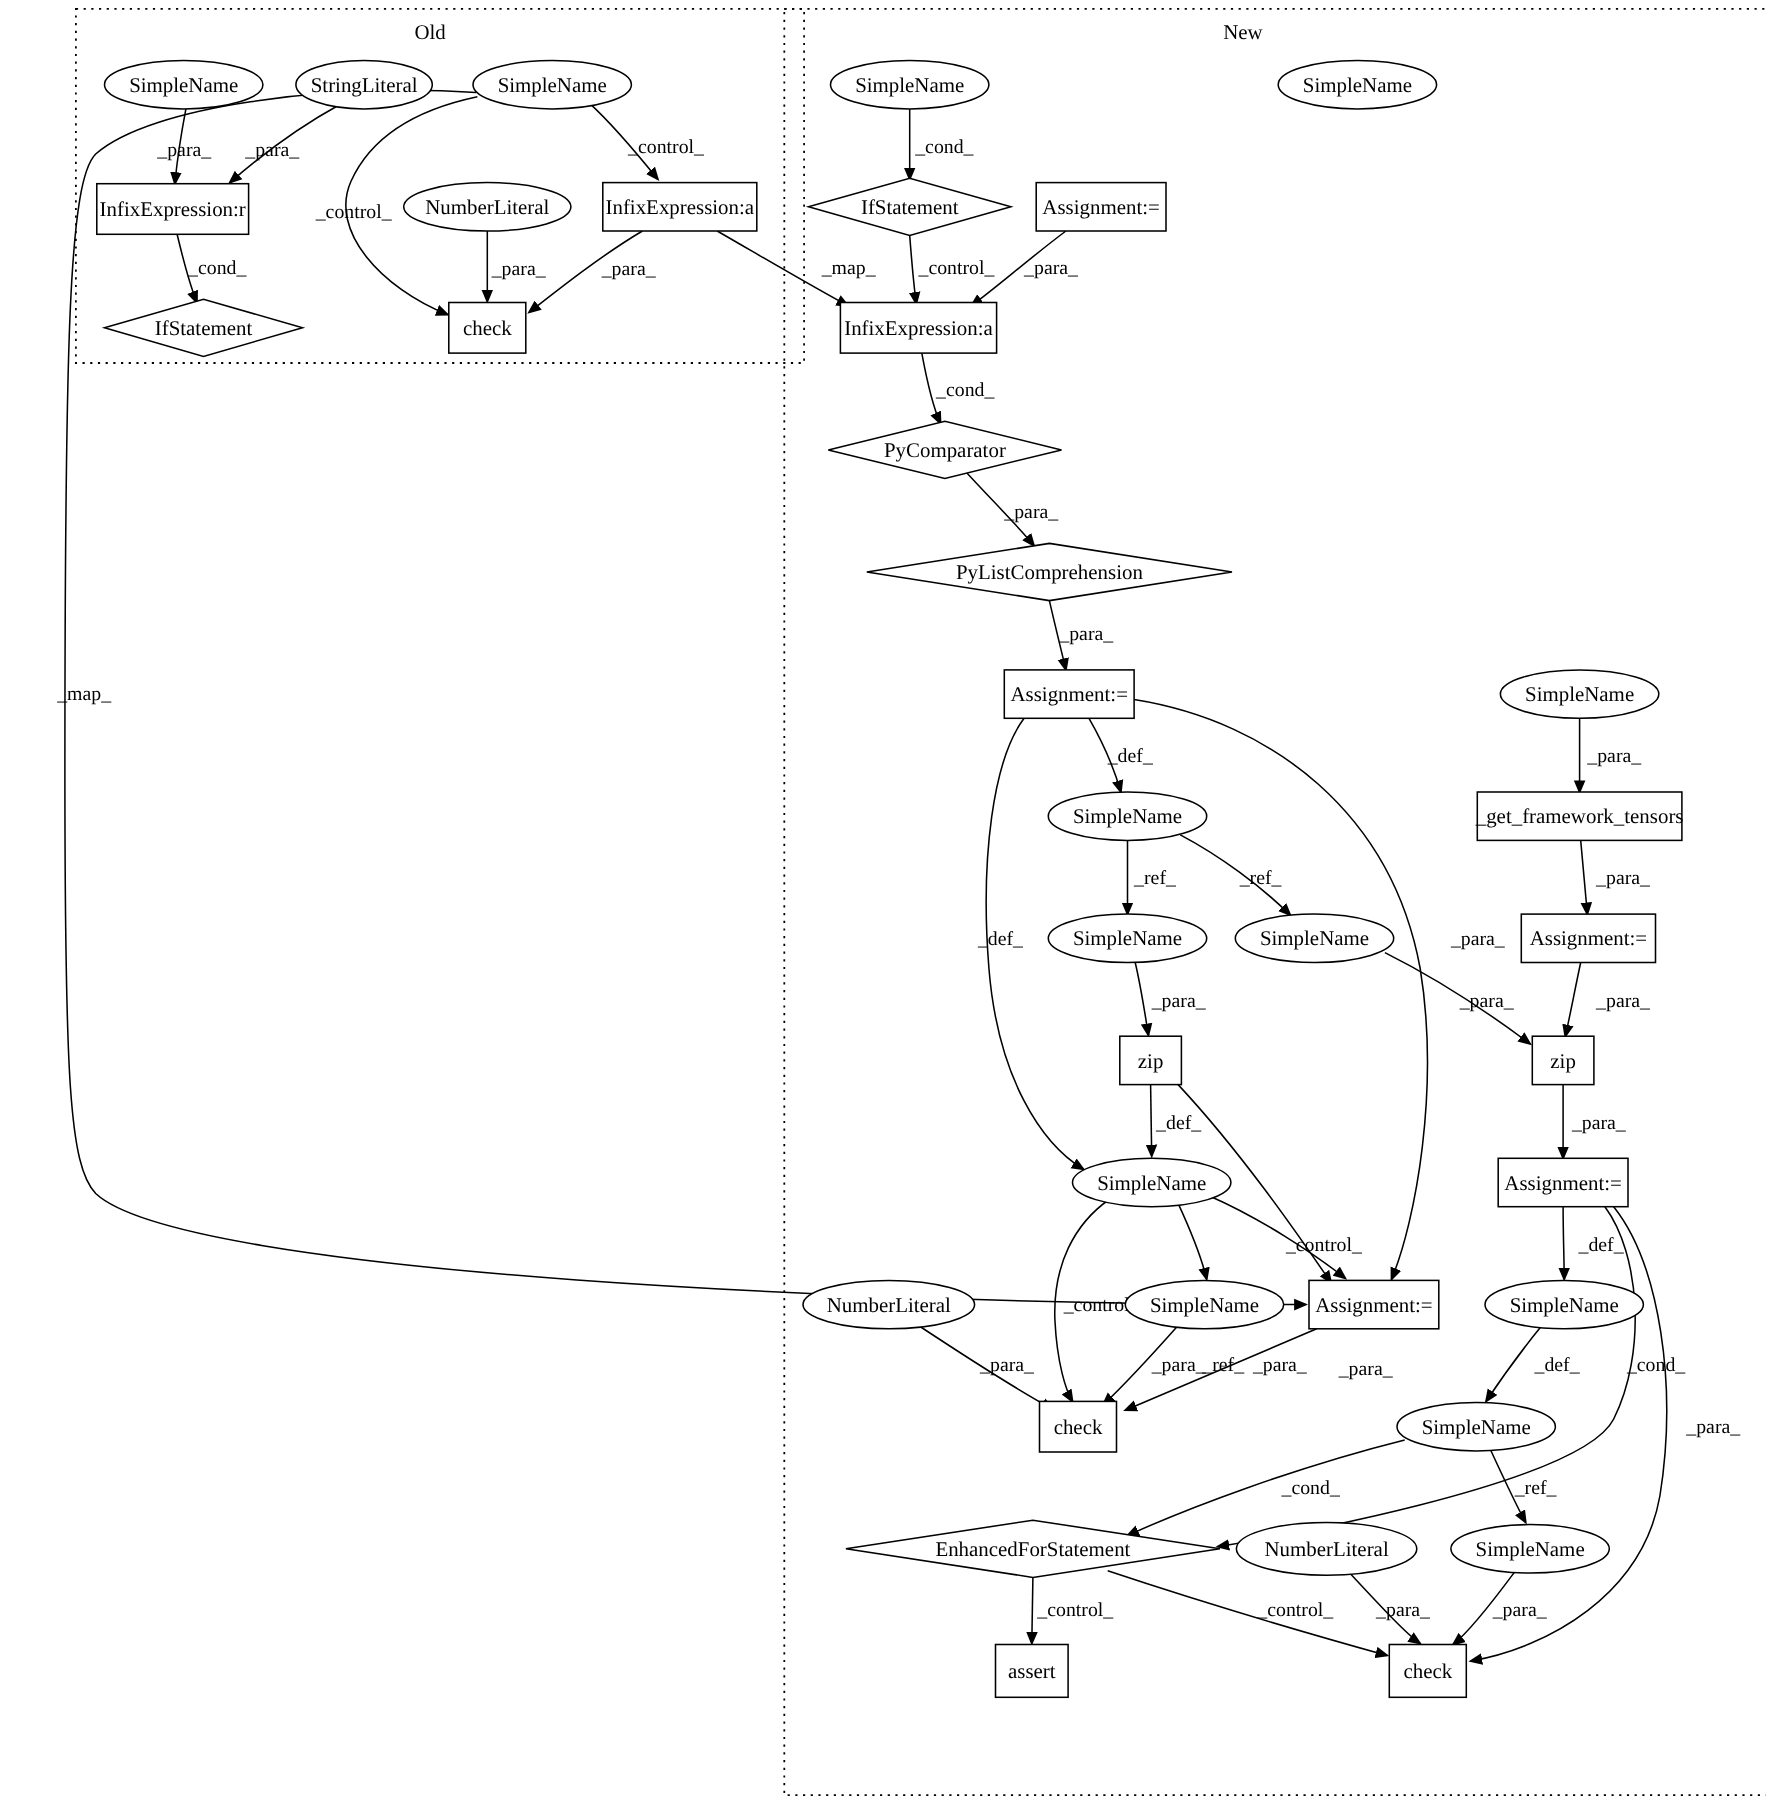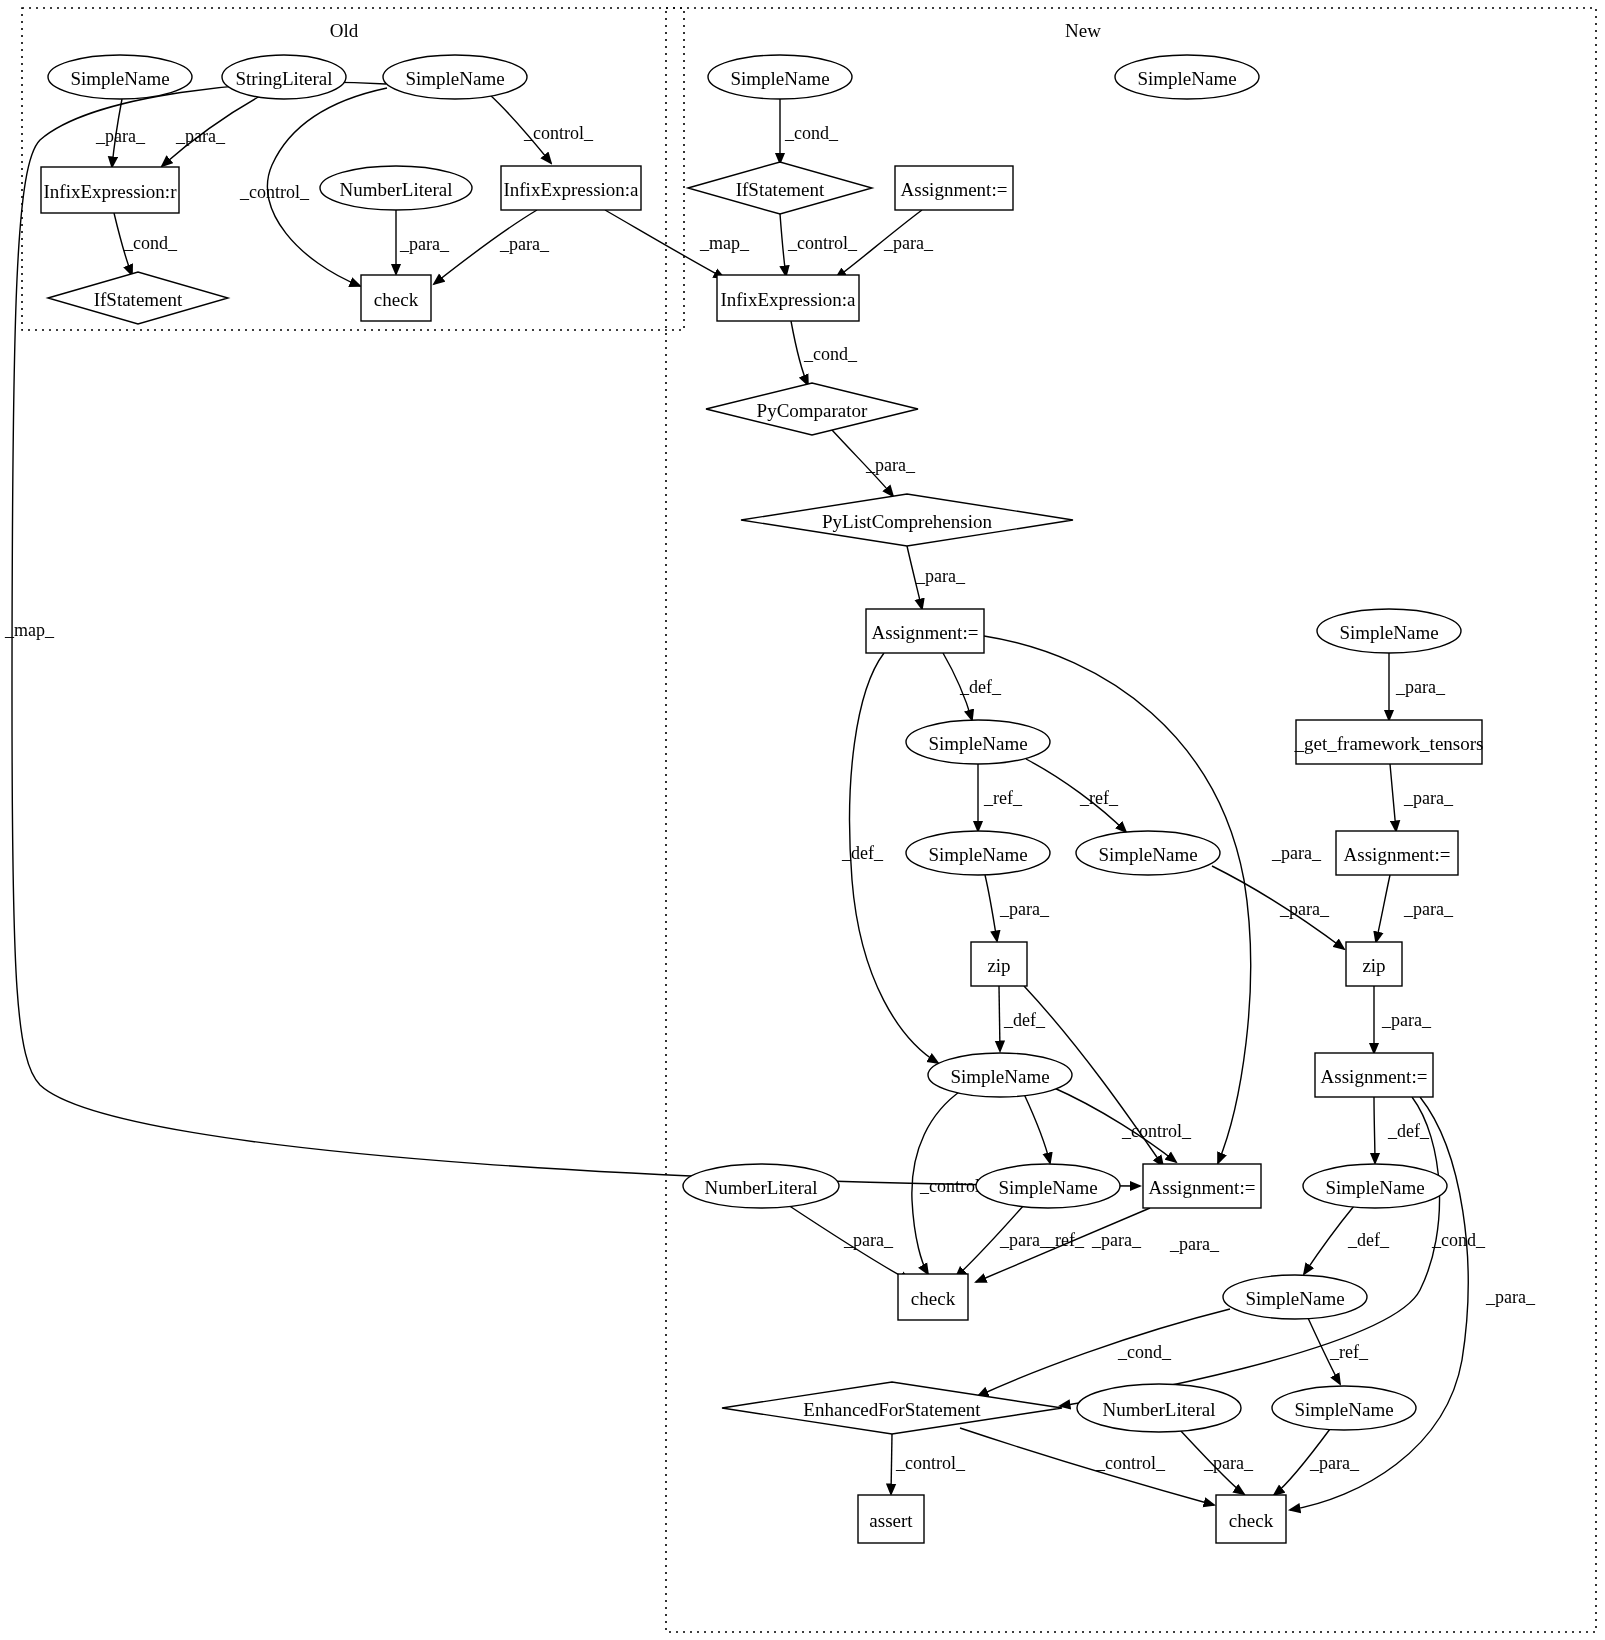--- a/index.html
+++ b/index.html
@@ -1,17 +1,17 @@
 <!DOCTYPE html>
 <html><head>
 <meta charset="utf-8">
 <style>
   html,body{margin:0;padding:0;background:#ffffff;}
   #root{position:relative;width:1368px;height:1640px;background:#ffffff;
-        font-family:"Liberation Serif","DejaVu Serif",serif;}
+        font-family:"Liberation Serif","DejaVu Serif",serif;padding-left:47px;}
   svg{display:block;}
   .node-shape{fill:#ffffff;stroke:#000000;stroke-width:1.4;}
   .node-label{font-family:"Liberation Serif","DejaVu Serif",serif;
               font-size:19px;fill:#000000;text-anchor:middle;dominant-baseline:central;}
   .edge-path{fill:none;stroke:#000000;stroke-width:1.4;}
   .edge-label{font-family:"Liberation Serif","DejaVu Serif",serif;
               font-size:18px;fill:#000000;text-anchor:start;dominant-baseline:central;}
   .cluster-box{fill:none;stroke:#000000;stroke-width:1.6;stroke-dasharray:2,5;}
   .cluster-label{font-family:"Liberation Serif","DejaVu Serif",serif;
                  font-size:19px;fill:#000000;text-anchor:middle;dominant-baseline:central;}

